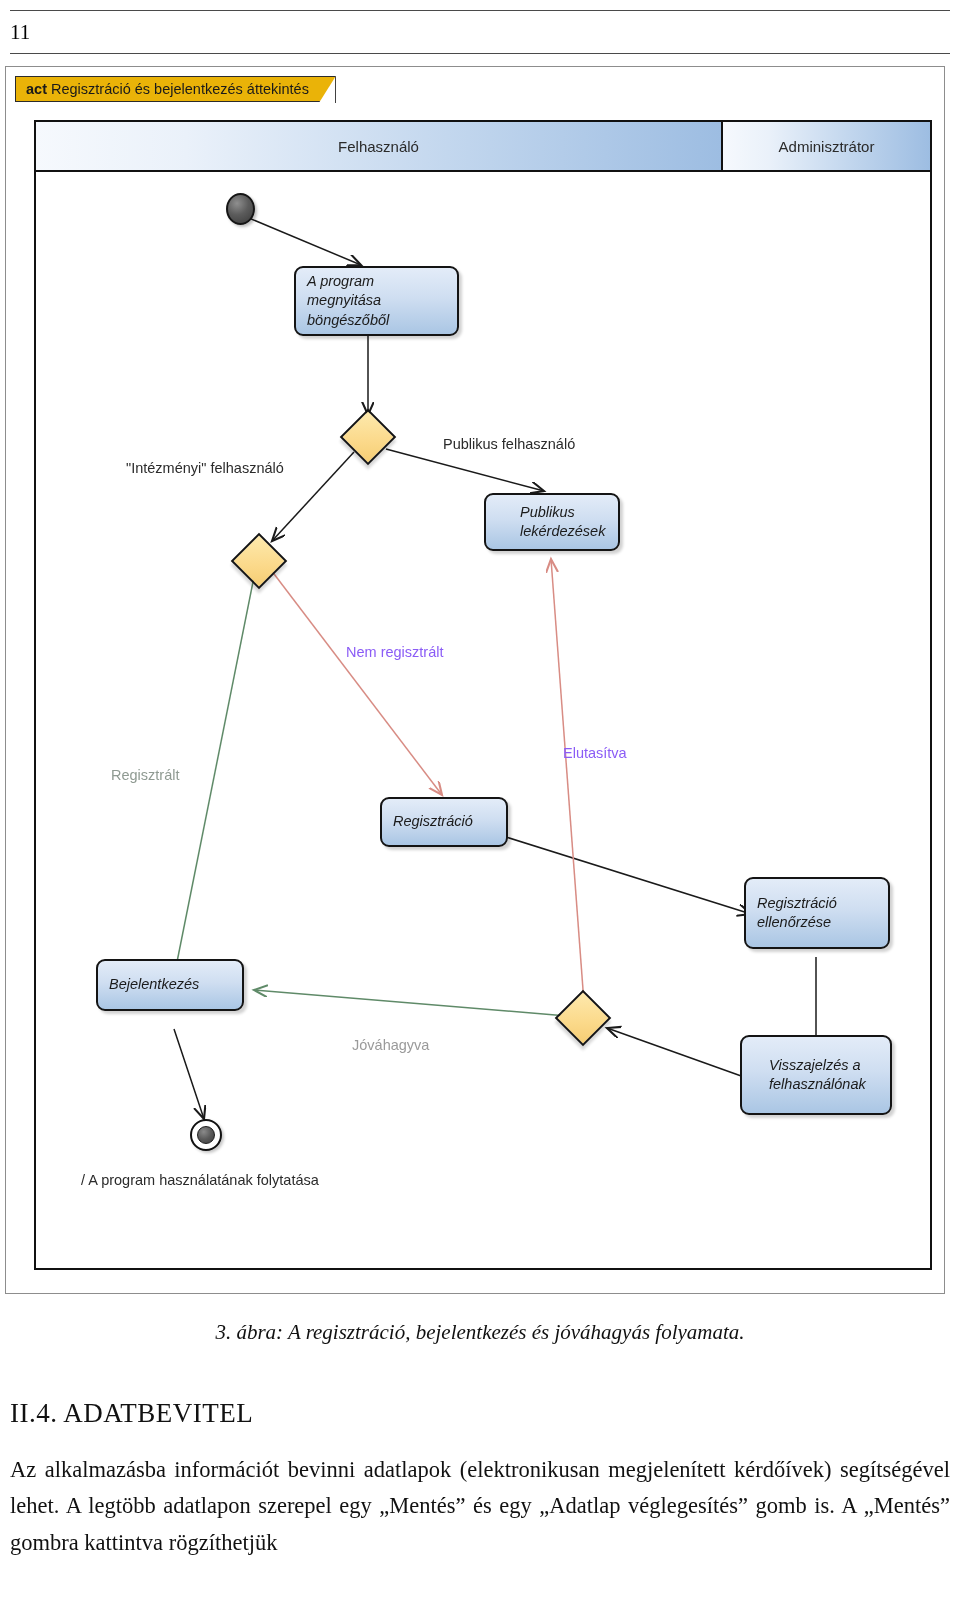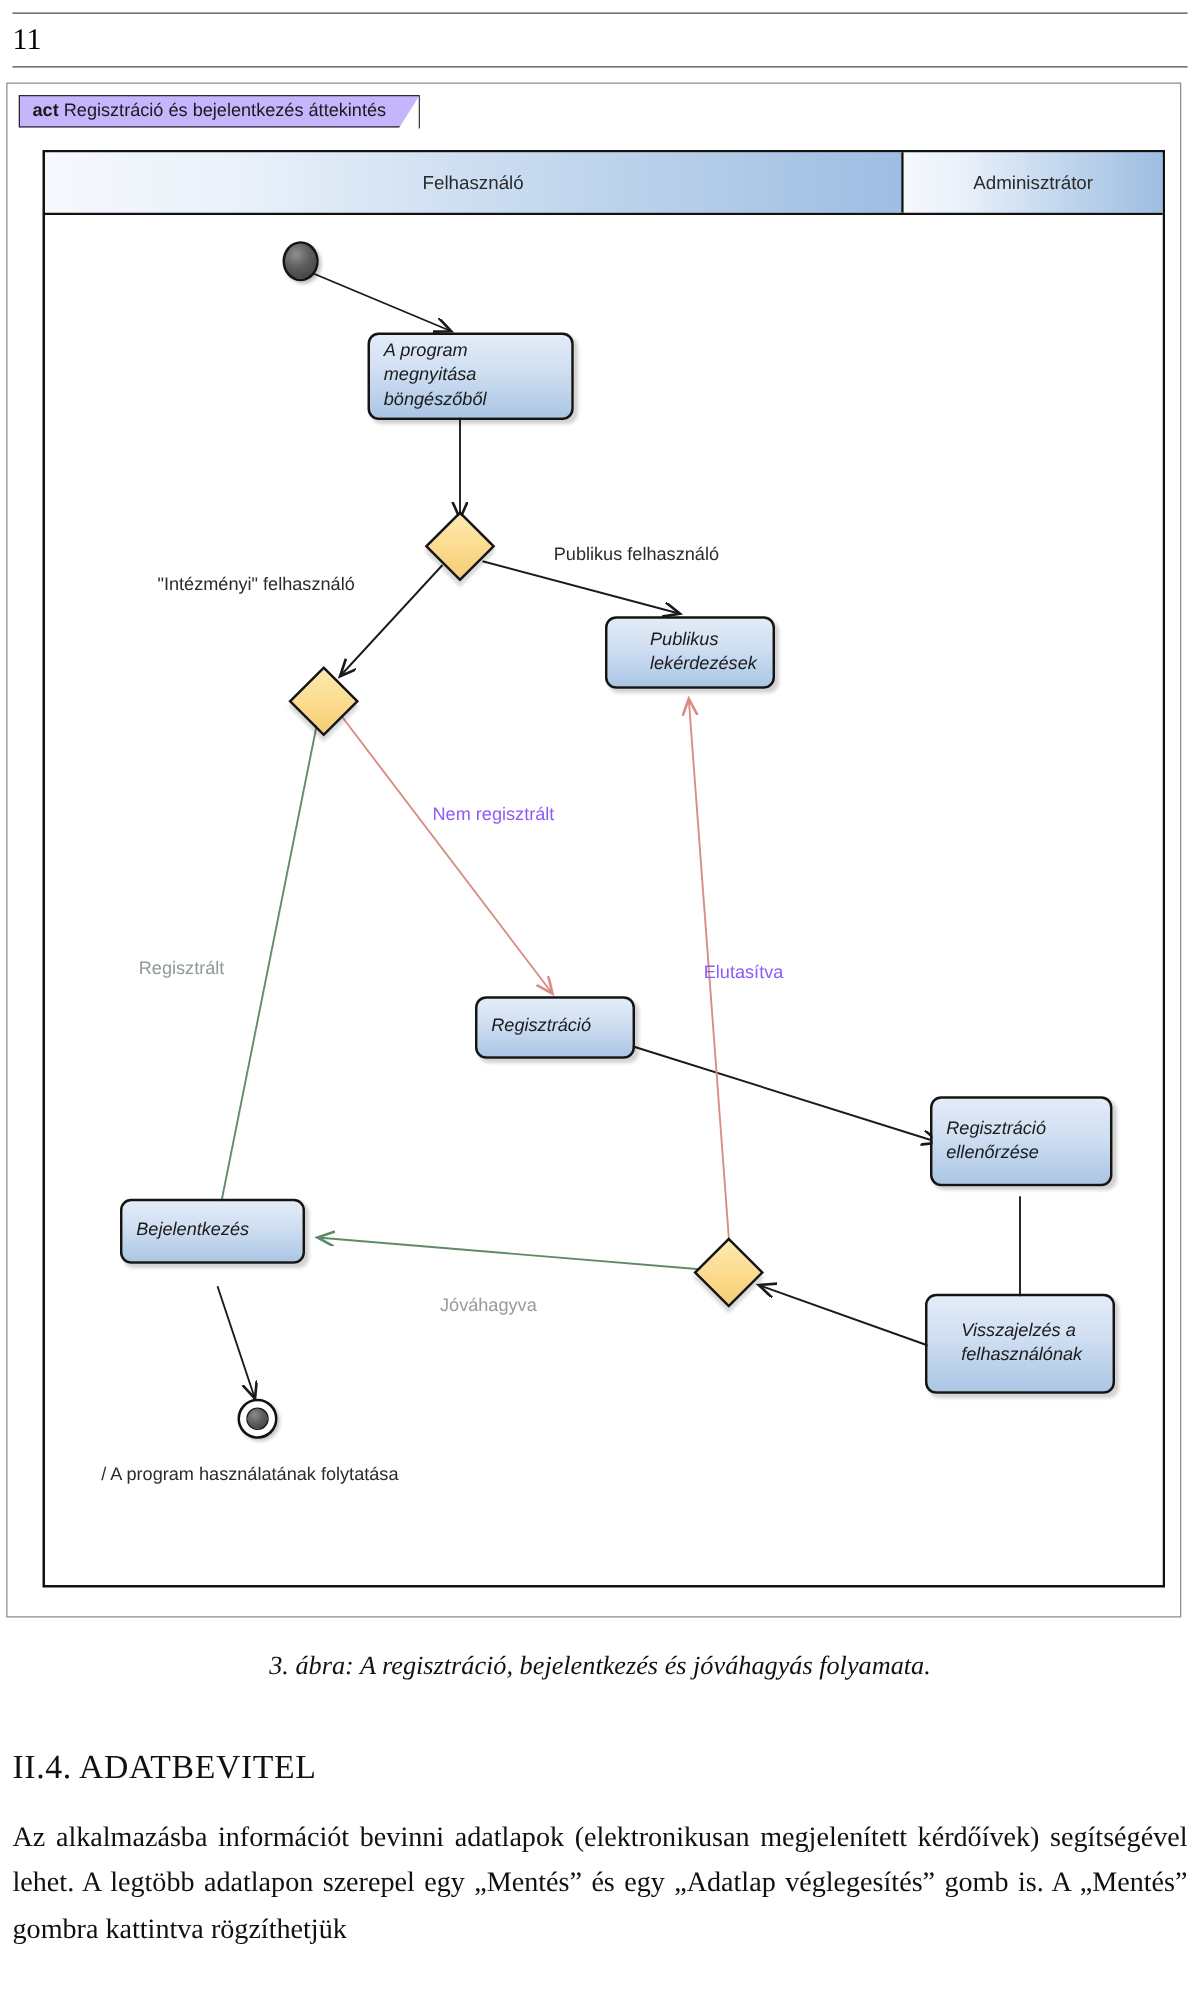--- a/index.html
+++ b/index.html
@@ -33,21 +33,21 @@
   .header-title {
     font-family: "Liberation Serif", serif;
     font-size: 19px;
     font-variant: small-caps;
     letter-spacing: 0.4px;
     white-space: nowrap;
     padding-left: 4px;
   }
   .header-page-no {
     font-family: "Liberation Serif", serif;
-    font-size: 24px;
+    font-size: 21px;
     padding-right: 10px;
   }
 
   
   .figure {
     position: absolute;
     left: 5px;
     top: 66px;
     width: 940px;
     height: 1228px;
@@ -58,21 +58,21 @@
 
   
   .frame-tab {
     position: absolute;
     left: 9px;
     top: 9px;
     height: 26px;
     padding: 0 26px 0 10px;
     border: 1.6px solid #2b2b2b;
     border-left: 1.6px solid #2b2b2b;
-    background: #c4b5fd;
+    background: #eab308;
     display: flex;
     align-items: center;
     font-family: "Liberation Sans", sans-serif;
     font-size: 14.5px;
     color: #1a1a1a;
     white-space: nowrap;
     box-sizing: border-box;
   }
   .frame-tab .kw { font-weight: bold; margin-right: 4px; }
   .frame-tab::after {
@@ -352,20 +352,20 @@
   </div>
 
   <div class="decision" style="left:557px; top:931px;"></div>
 
   <div class="final-node" style="left:184px; top:1052px;"></div>
 
   <div class="elabel dark" style="left:120px; top:393px;">"Intézményi" felhasználó</div>
   <div class="elabel dark" style="left:437px; top:369px;">Publikus felhasználó</div>
   <div class="elabel red" style="left:340px; top:577px;">Nem regisztrált</div>
   <div class="elabel green" style="left:105px; top:700px;">Regisztrált</div>
-  <div class="elabel red" style="left:557px; top:703px;">Elutasítva</div>
+  <div class="elabel red" style="left:557px; top:678px;">Elutasítva</div>
   <div class="elabel gray" style="left:346px; top:970px;">Jóváhagyva</div>
   <div class="elabel dark" style="left:75px; top:1105px;">/ A program használatának folytatása</div>
 </div>
 
 <div class="figure-caption">3. ábra: A regisztráció, bejelentkezés és jóváhagyás folyamata.</div>
 <div class="section-heading">II.4. ADATBEVITEL</div>
 <div class="body-text">Az alkalmazásba információt bevinni adatlapok (elektronikusan megjelenített kérdőívek) segítségével lehet. A legtöbb adatlapon szerepel egy „Mentés” és egy „Adatlap véglegesítés” gomb is. A „Mentés” gombra kattintva rögzíthetjük</div>
 
 </body></html>

